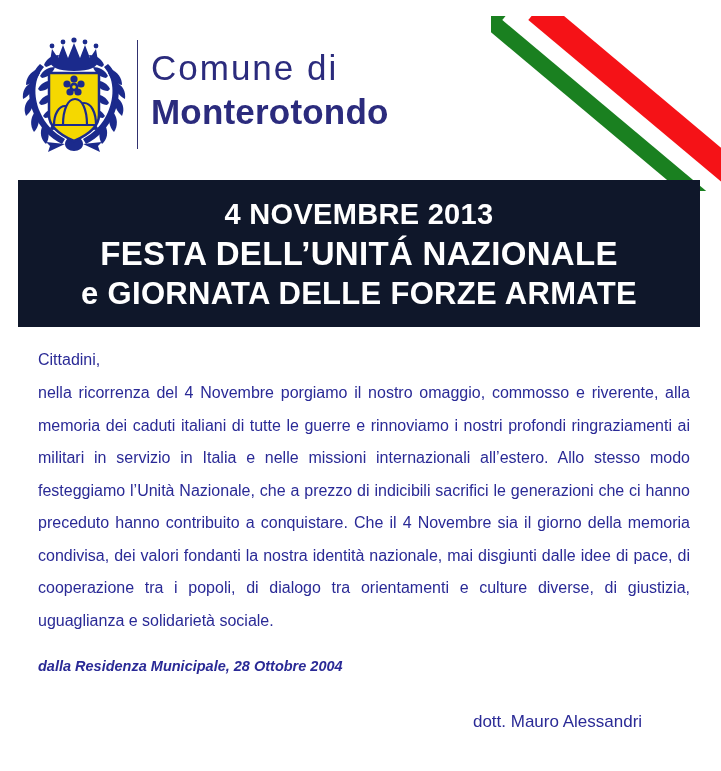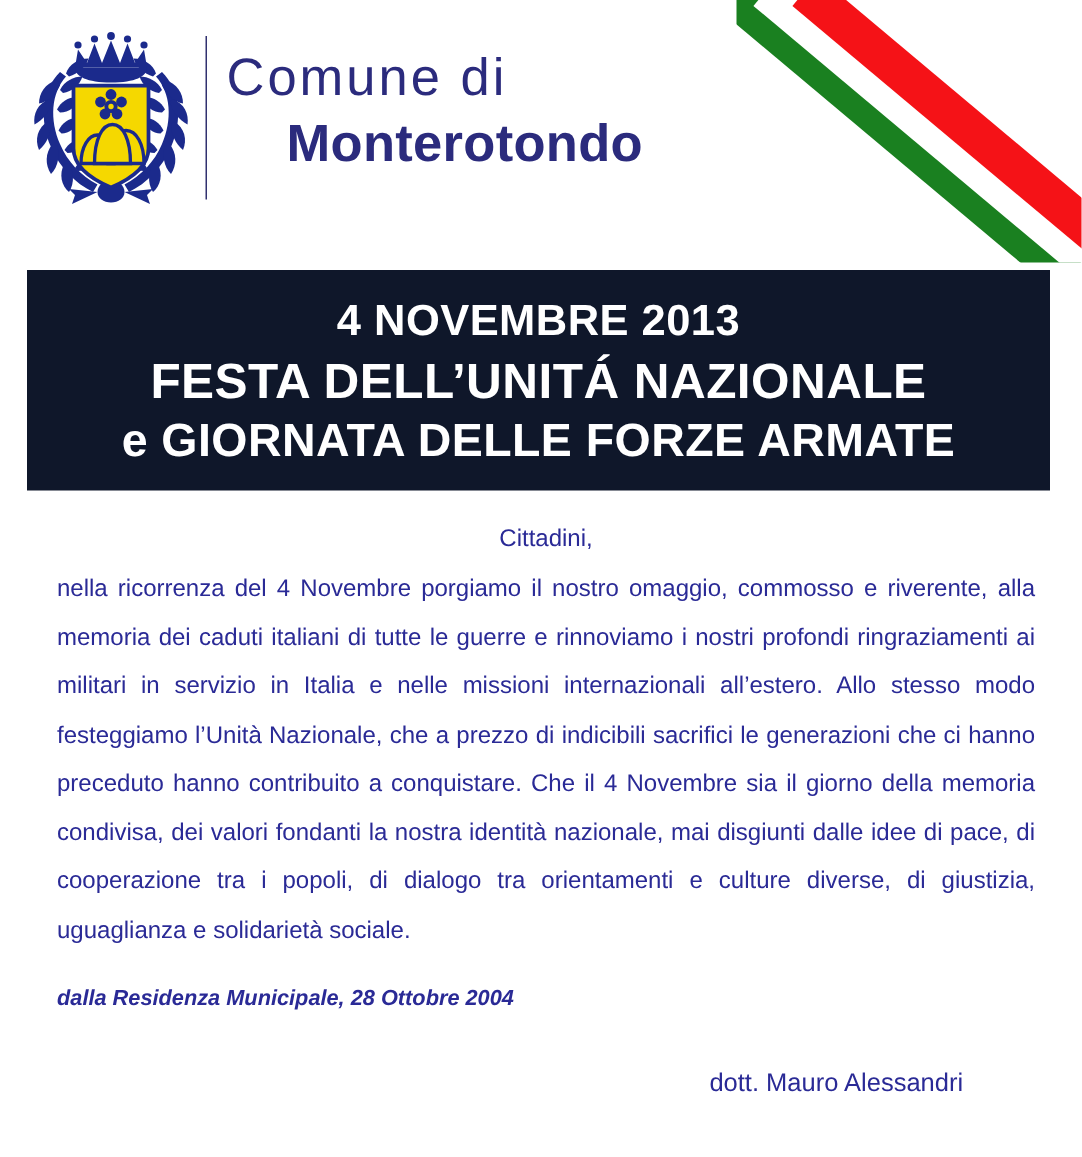--- a/index.html
+++ b/index.html
@@ -12,21 +12,21 @@
     height: 771px;
     position: relative;
     overflow: hidden;
     font-family: "Liberation Sans", sans-serif;
     -webkit-font-smoothing: antialiased;
   }
 
   
   #header {
     position: absolute;
-    left: 0; top: 0;
+    left: 0; top: 16px;
     width: 721px;
     height: 168px;
   }
 
   
   #flag-ribbon {
     position: absolute;
     right: 0; top: 0;
     width: 230px;
     height: 175px;
@@ -72,21 +72,20 @@
     font-weight: 400;
     letter-spacing: 2.0px;
     white-space: nowrap;
   }
   #wordmark-line2 {
     font-size: 35px;
     line-height: 44px;
     font-weight: 700;
     letter-spacing: 0.2px;
     white-space: nowrap;
-    margin-left: 40px;
   }
 
   
   #banner {
     position: absolute;
     left: 18px; top: 180px;
     width: 682px;
     height: 147px;
     background: #0f172a;
     box-sizing: border-box;
@@ -110,21 +109,21 @@
   
   #letter {
     position: absolute;
     left: 38px; top: 344px;
     width: 652px;
     color: #2a2a96;
   }
   #salutation {
     font-size: 16px;
     line-height: 31px;
-    text-align: center;
+    text-align: left;
   }
   #body-paragraph {
     font-size: 16px;
     line-height: 32.5px;
     text-align: justify;
     text-justify: inter-word;
     margin-top: 2px;
   }
   #place-date {
     margin-top: 18px;

